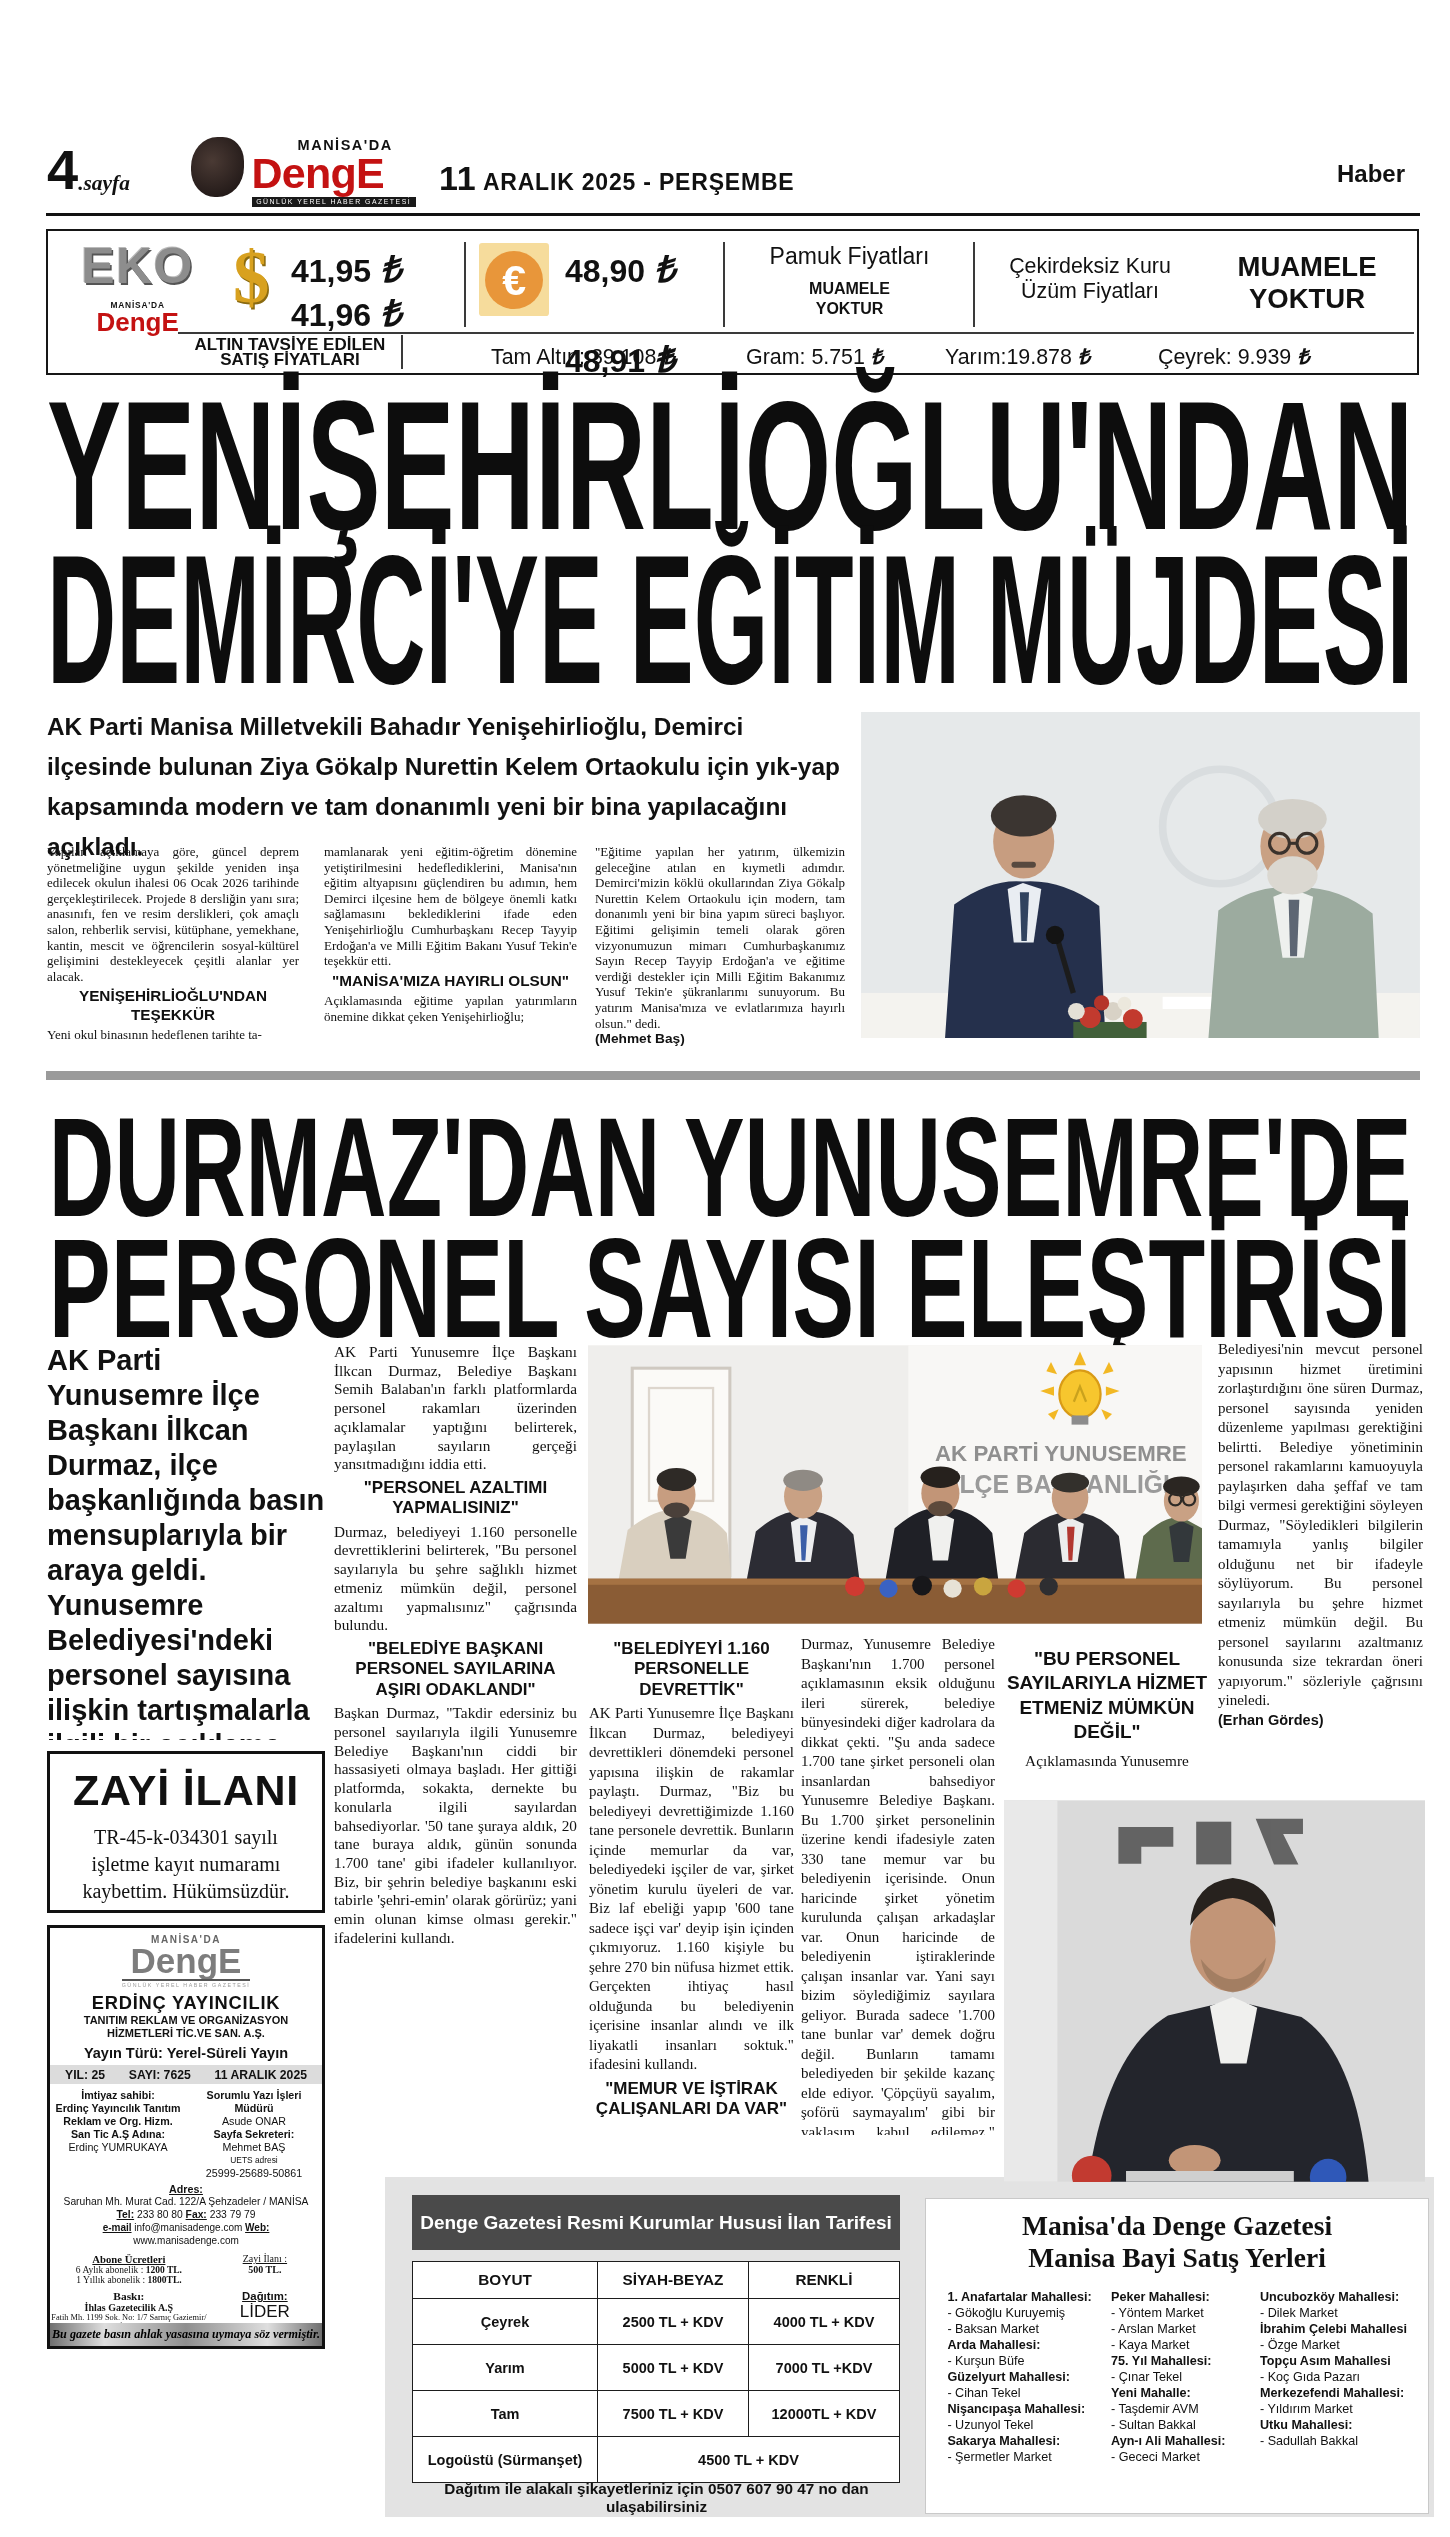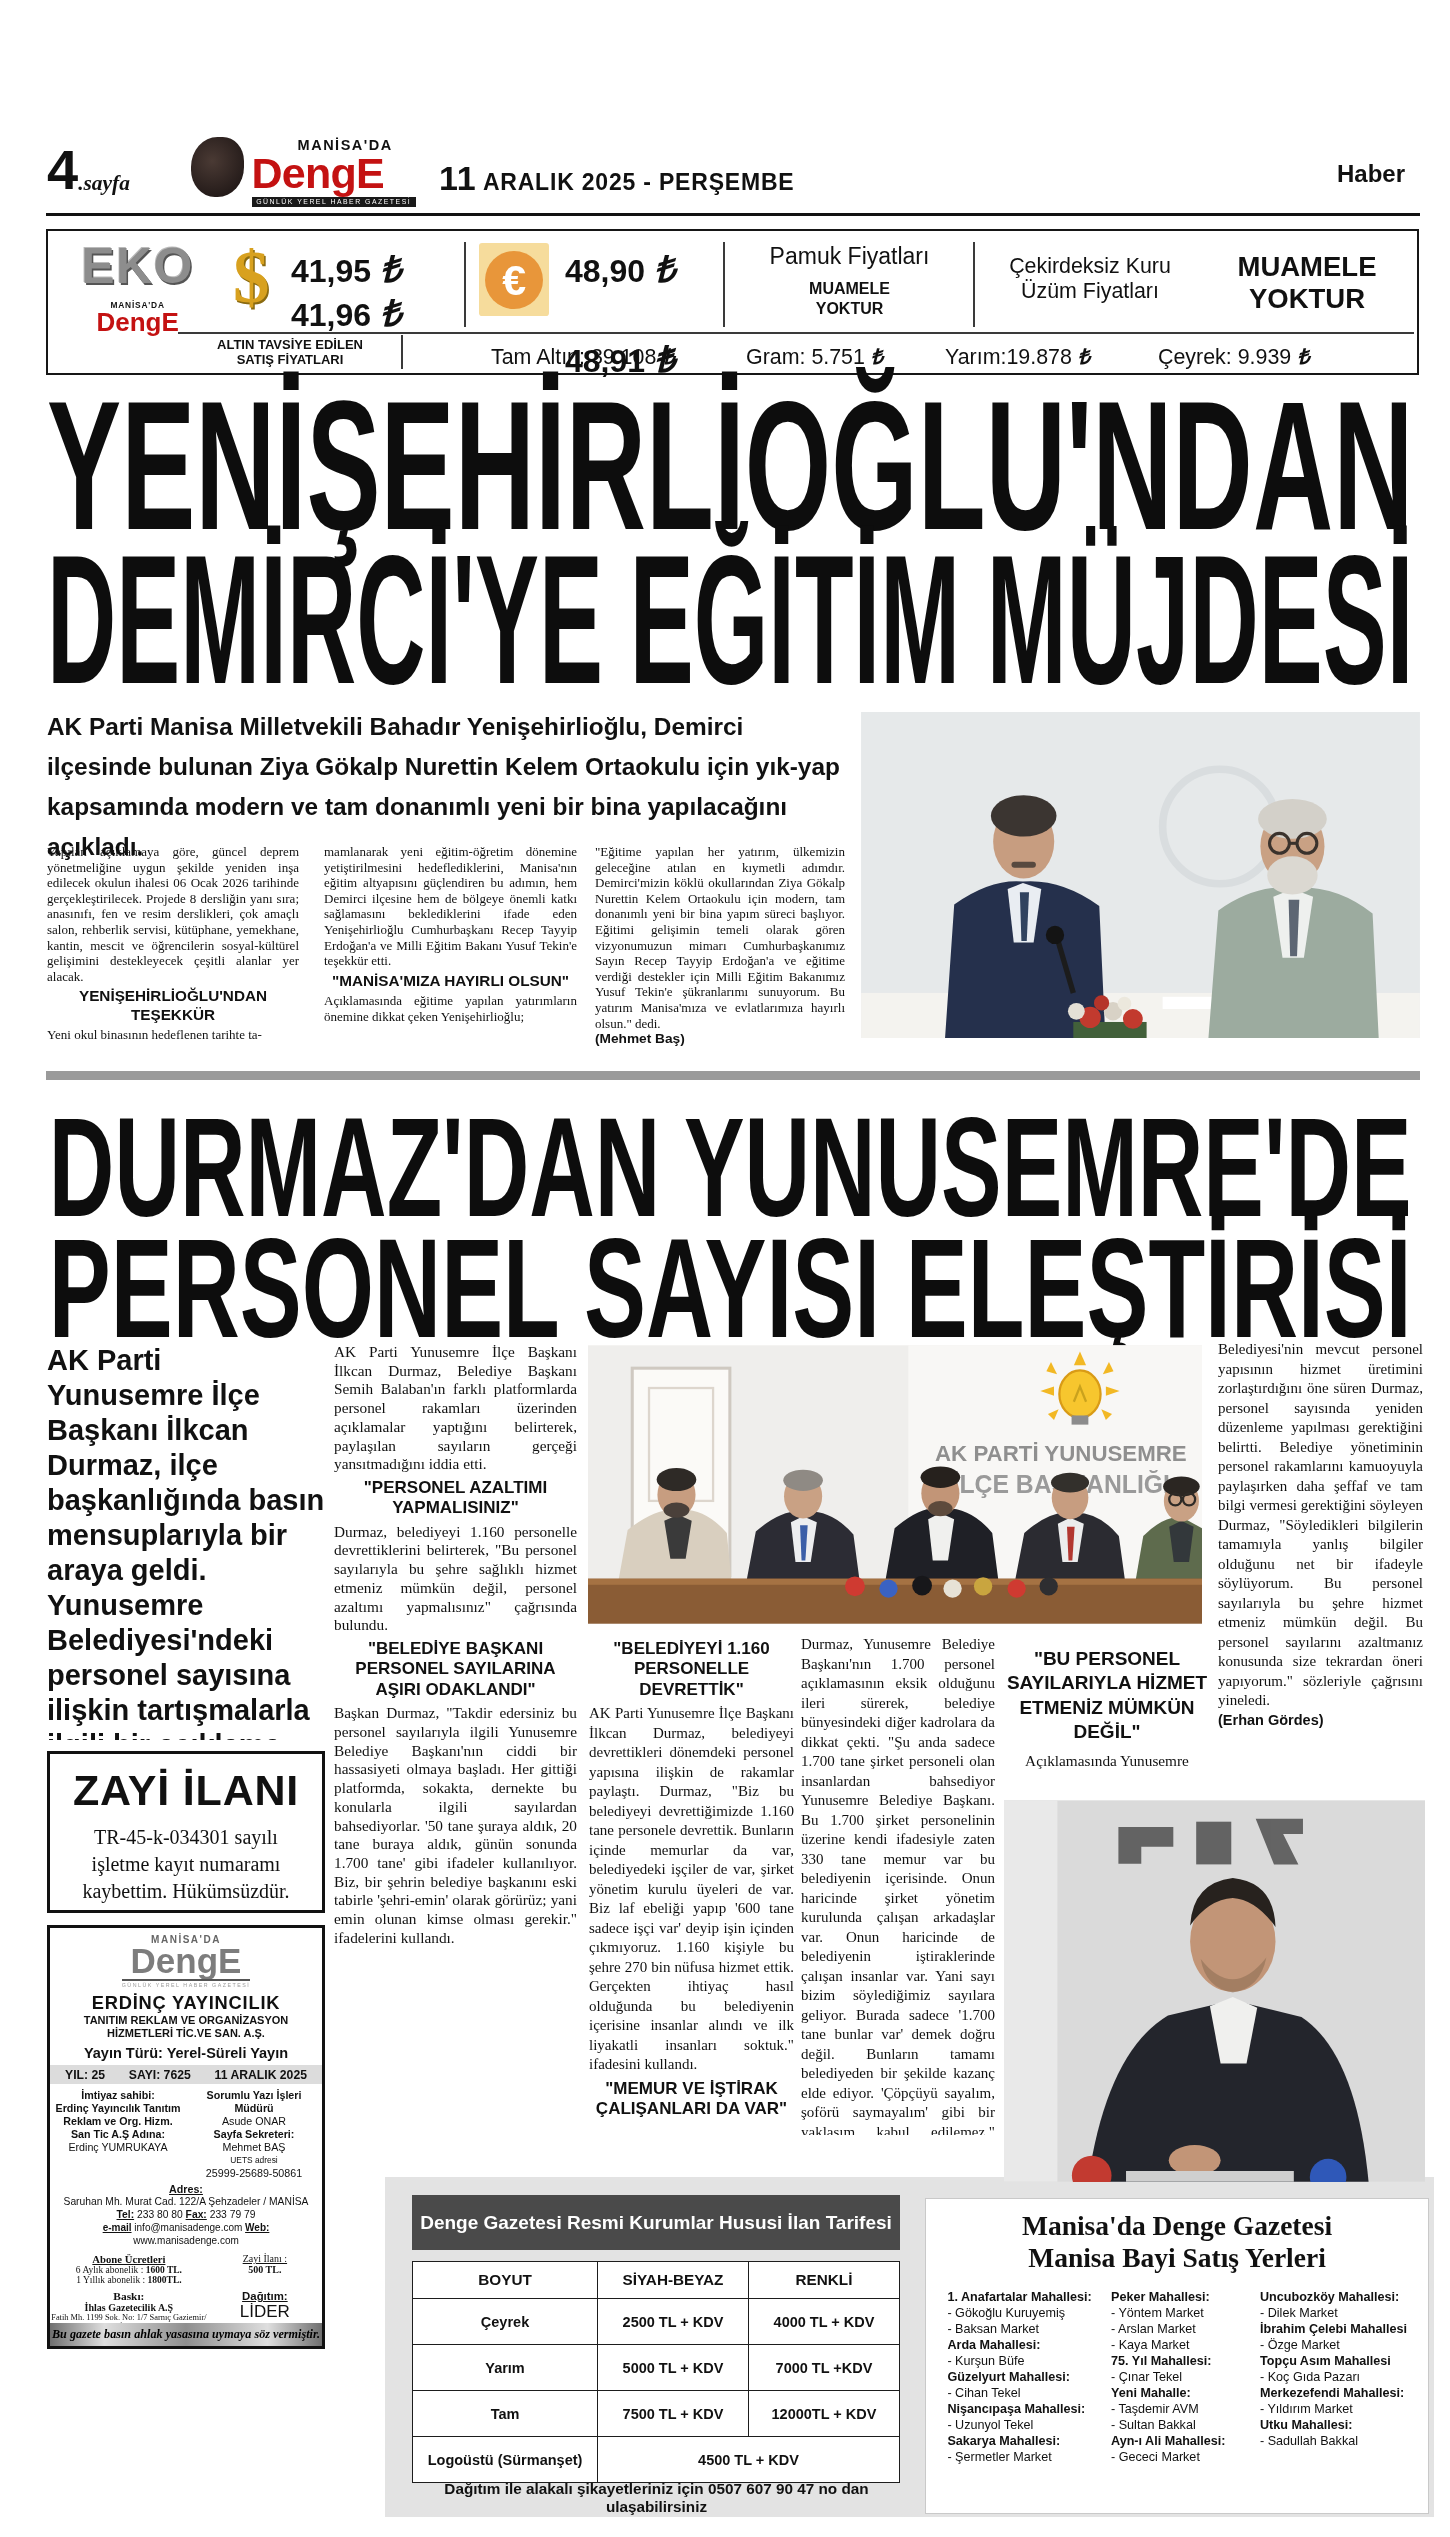--- a/index.html
+++ b/index.html
@@ -33,21 +33,21 @@
   .lira{font-family:"Liberation Serif",serif;font-weight:bold;font-style:italic;}
   .dollar{font-size:73px;font-weight:bold;color:#d8a11f;font-family:"Liberation Serif",serif;
           text-shadow:1.5px 1.5px 0 #8a6a10;line-height:69px;}
   .eurobox{width:70px;height:73px;background:#f6dc9c;border-radius:3.1px;position:relative;}
   .eurocirc{position:absolute;left:6.1px;top:7.6px;width:58px;height:58px;border-radius:50%;background:#e8963a;
             color:#fff;font-size:43px;font-weight:bold;text-align:center;line-height:58px;}
   .cell-t{font-size:23px;}
   .cell-s{font-size:16px;font-weight:bold;line-height:20px;}
   .cell-b{font-size:21.4px;font-weight:normal;line-height:25px;}
   .cell-m{font-size:27.5px;font-weight:bold;line-height:32px;}
-  .gold-lbl{font-size:13px;font-weight:bold;line-height:15.3px;}
+  .gold-lbl{font-size:17px;font-weight:bold;line-height:15.3px;}
   .gold-val{font-size:21.4px;}
   
   .a1body{font-family:"Liberation Serif",serif;font-size:13px;line-height:15.6px;}
   .a1head{font-size:15.3px;font-weight:bold;line-height:18.3px;text-align:center;margin:3.1px 0;}
   .lede{font-size:24.4px;font-weight:bold;line-height:40px;}
   .a2intro{font-size:29px;font-weight:bold;line-height:35px;}
   .a2body{font-family:"Liberation Serif",serif;font-size:15.3px;line-height:18.7px;}
   .a2body34{font-family:"Liberation Serif",serif;font-size:15px;line-height:19.5px;}
   .a2head{font-size:17px;font-weight:bold;line-height:20.6px;text-align:center;margin:3.8px 0;font-family:"Liberation Sans",sans-serif;}
   .subhead-big{font-size:19px;font-weight:bold;line-height:24.4px;text-align:center;}
@@ -308,21 +308,21 @@
       <div class="imp-line">
         <span class="b u">Tel:</span><span> 233 80 80 </span><span class="b u">Fax:</span><span> 233 79 79</span>
       </div>
       <div class="imp-line" style="font-size:10px;text-align:center;">
         <span class="b u">e-mail</span><span> info@manisadenge.com </span><span class="b u">Web:</span><span> www.manisadenge.com</span>
       </div>
     </div>
     <div class="imp-flex">
       <div style="width:58%;text-align:center;">
         <div class="b u" style="font-size:10.7px;text-align:center;">Abone Ücretleri</div>
-        <div style="font-size:9.5px;"><span>6 Aylık abonelik : </span><span class="b">1600 TL.</span></div>
+        <div style="font-size:9.5px;"><span>6 Aylık abonelik : </span><span class="b">1200 TL.</span></div>
         <div style="font-size:9.5px;"><span>1 Yıllık abonelik : </span><span class="b">1800TL.</span></div>
       </div>
       <div style="width:42%;text-align:center;">
         <div class="u" style="font-size:10px;">Zayi İlanı :</div>
         <div class="b" style="font-size:10px;">500 TL.</div>
       </div>
     </div>
     <div class="imp-flex">
       <div style="width:58%;text-align:center;">
         <div class="b" style="font-size:11.4px;">Baskı:</div>

